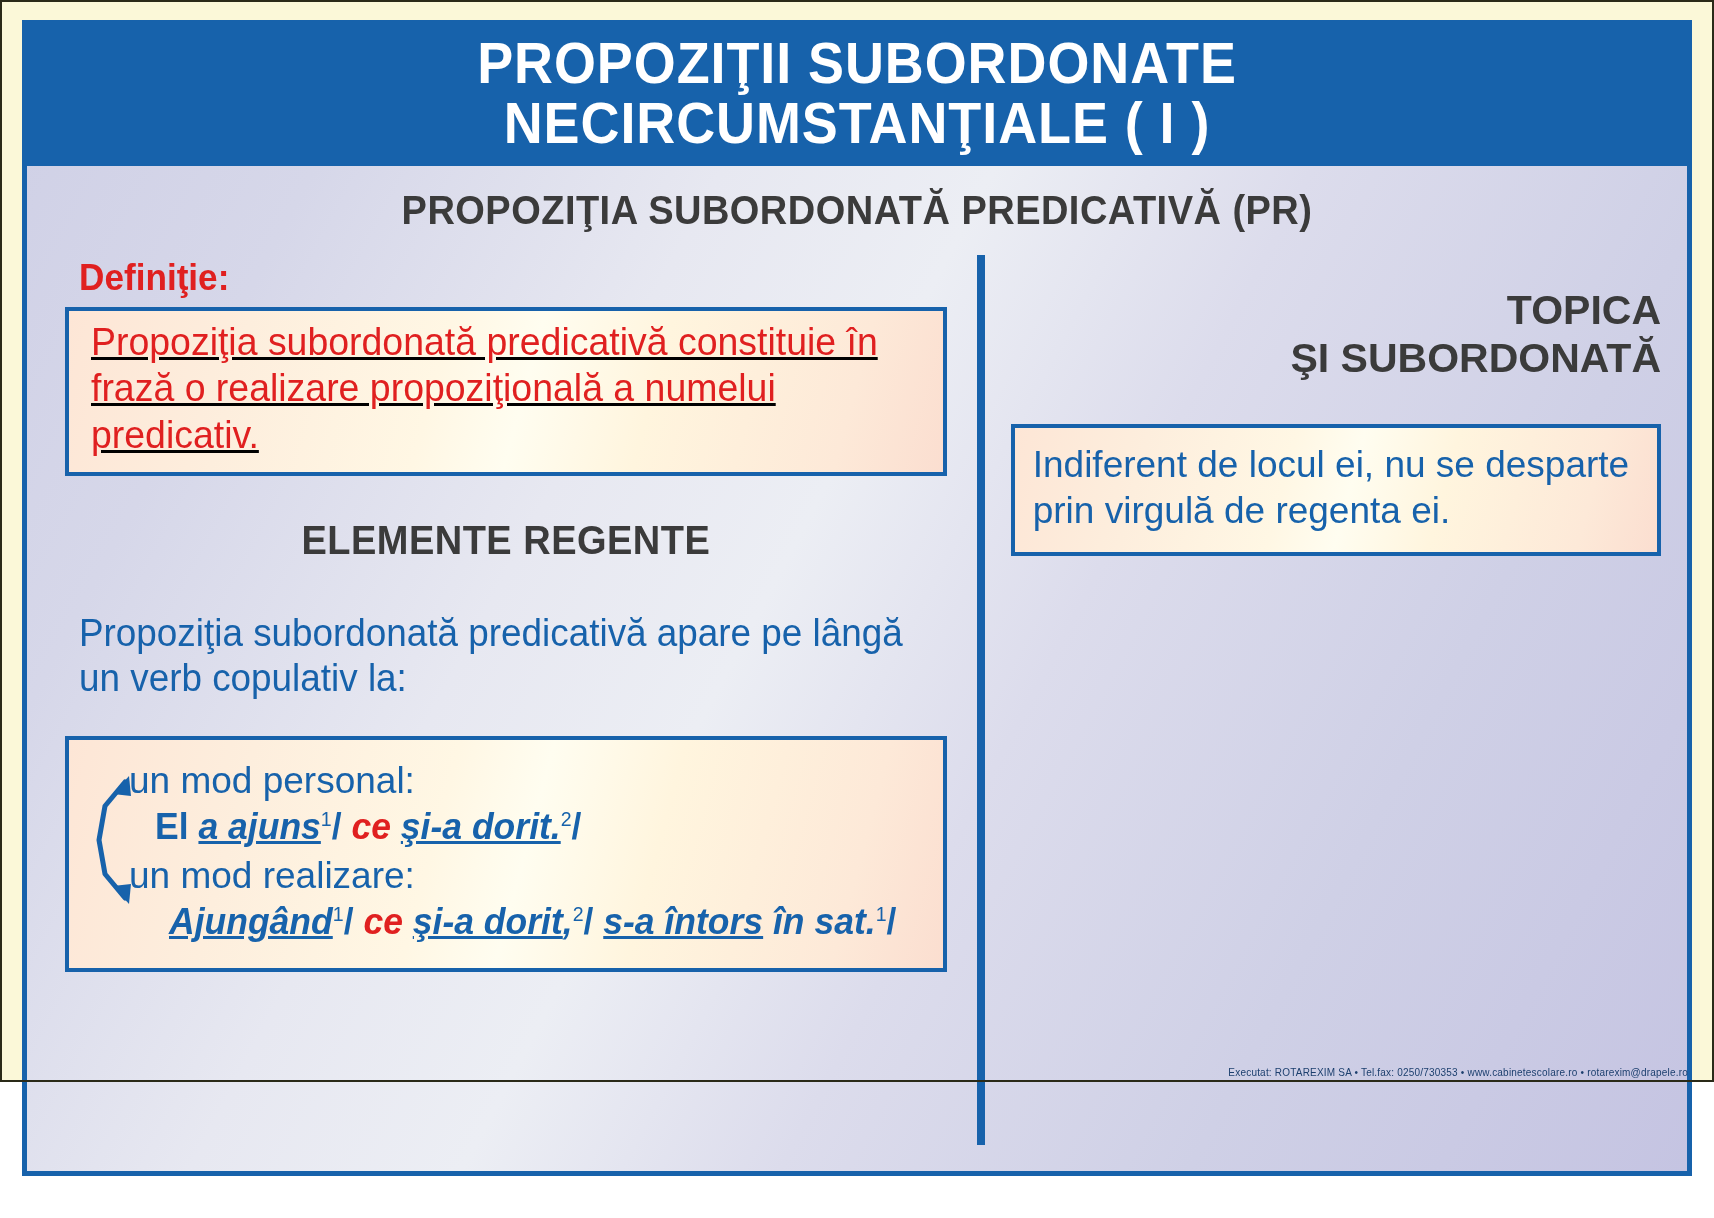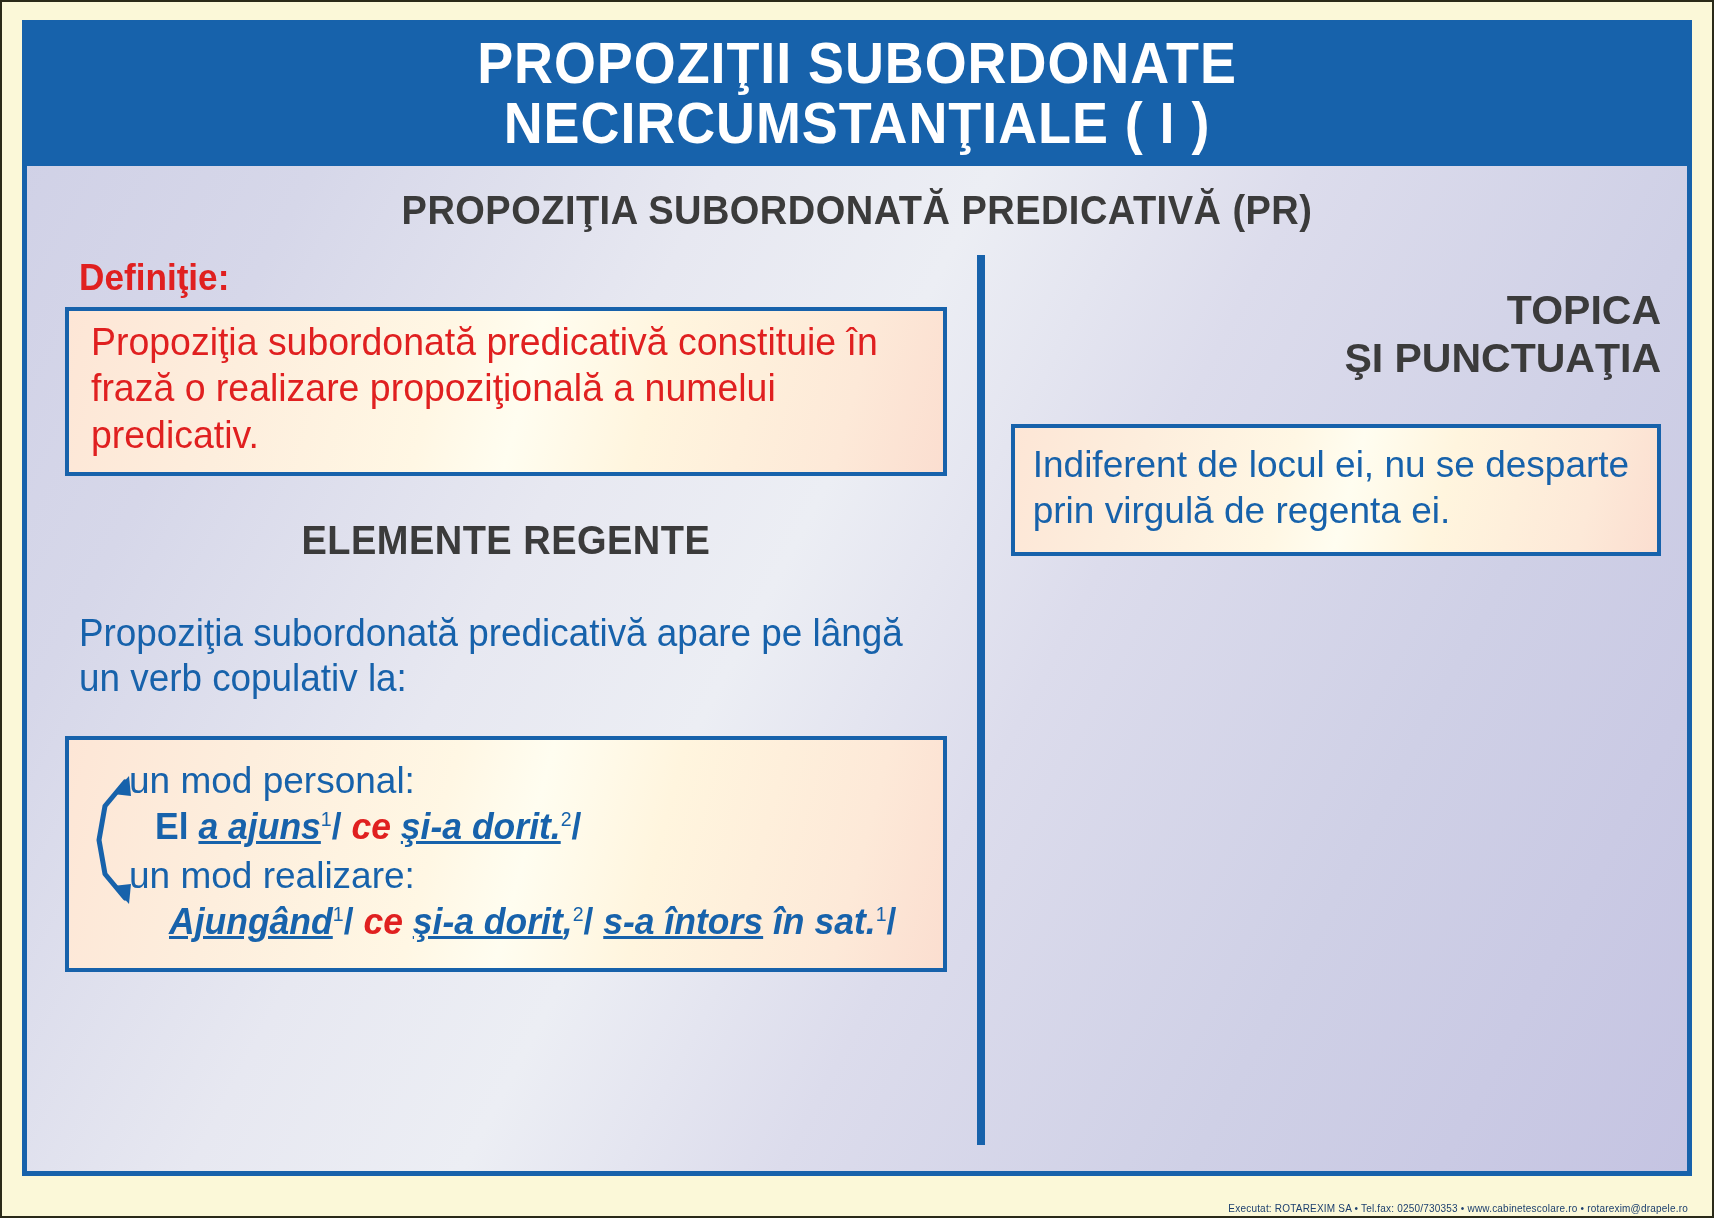--- a/index.html
+++ b/index.html
@@ -11,21 +11,21 @@
     width: 1714px;
     height: 1218px;
     font-family: "Liberation Sans", sans-serif;
     overflow: hidden;
   }
 
   
   #poster {
     position: relative;
     width: 1714px;
-    height: 1218px;
+    height: 1082px;
     background: #fbf8d8;
     box-sizing: border-box;
   }
   #poster::after {
     
     content: "";
     position: absolute;
     inset: 0;
     border: 2px solid #2a2a18;
     pointer-events: none;
@@ -119,20 +119,21 @@
   .box {
     border: 4px solid #1762ab;
     box-sizing: border-box;
     background: linear-gradient(105deg,
                 #fde6d6 0%, #fdeedd 20%, #fff7e4 42%,
                 #fffdf0 52%, #fff5de 66%, #fde9d8 88%, #fbded0 100%);
   }
 
   .def-box {
     padding: 8px 18px 14px 22px;
+    text-decoration: underline;
   }
   .def-text {
     color: #e02020;
     font-size: 39px;
     line-height: 1.18;
     transform: scaleX(0.96);
     transform-origin: left top;
   }
 
   .elemente-title {
@@ -272,21 +273,21 @@
             <div class="ex-sentence second"><span class="u ital">Ajungând</span><sup class="num">1</sup><span>/ </span><span class="ital red">ce</span><span> </span><span class="u ital">şi-a dorit</span><span class="ital">,</span><sup class="num">2</sup><span>/ </span><span class="u ital">s-a întors</span><span class="ital"> în sat.</span><sup class="num">1</sup><span>/</span></div>
           </div>
         </div>
       </div>
 
       <div class="col-divider"></div>
 
       <div class="col-right">
         <div class="topica-title">
           <div>TOPICA</div>
-          <div>ŞI PUNCTUAŢIA</div>
+          <div>ŞI SUBORDONATĂ</div>
         </div>
 
         <div class="box topica-box">
           <div class="topica-p">Indiferent de locul ei, nu se desparte prin virgulă de regenta ei.</div>
         </div>
       </div>
 
     </div>
   </div>
 

